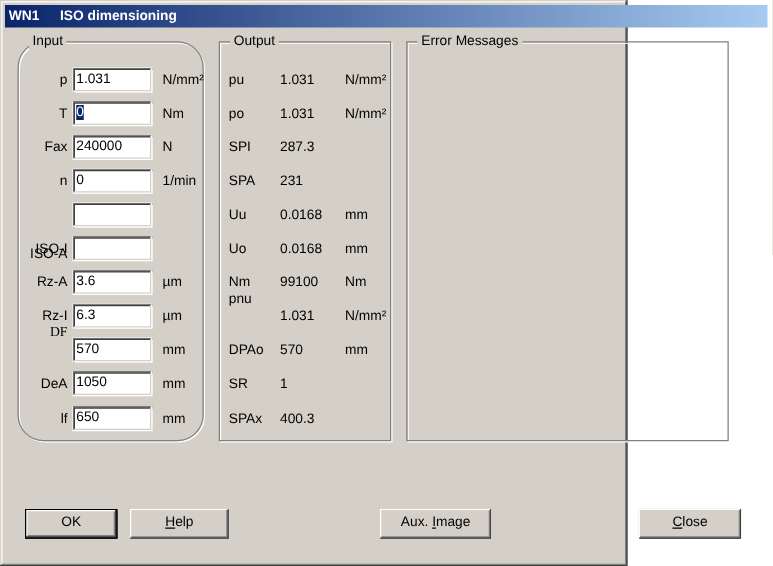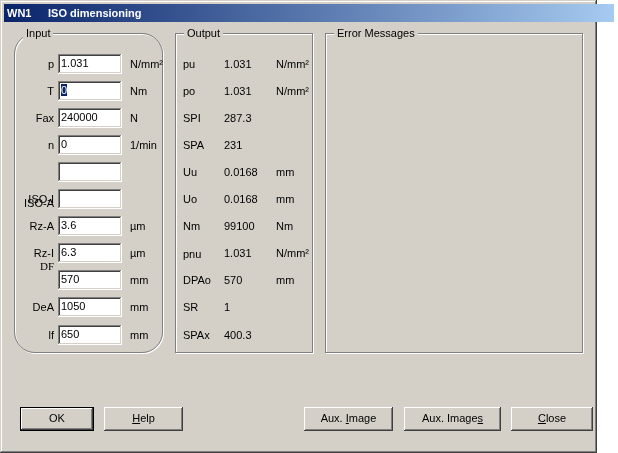--- a/index.html
+++ b/index.html
@@ -3,21 +3,21 @@
 <meta charset="utf-8">
 <style>
   html, body { margin: 0; padding: 0; }
   body {
     width: 618px; height: 453px; overflow: hidden;
     font-family: "Liberation Sans", sans-serif;
     -webkit-font-smoothing: antialiased;
     text-rendering: optimizeSpeed;
   }
   #window {
-    position: absolute; left: 0; top: 0; width: 597px; height: 453px;
+    position: absolute; left: 0; top: 0; width: 502px; height: 453px;
     background: var(--bg, #d4d0c8);
     box-shadow:
       inset -1px -1px 0 0 #404040,
       inset 1px 1px 0 0 var(--bg, #d4d0c8),
       inset -2px -2px 0 0 #808080,
       inset 2px 2px 0 0 #ffffff;
   }
   .titlebar {
     position: absolute; left: 4px; top: 4px; width: 610px; height: 18px;
     background: linear-gradient(to right, var(--title-start, #0a246a), var(--title-end, #a6caf0));
@@ -159,30 +159,29 @@
       <div class="out-value" style="top: 135px;">231</div>
       <div class="out-label" style="top: 162px;">Uu</div>
       <div class="out-value" style="top: 162px;">0.0168</div>
       <div class="out-unit" style="top: 162px;">mm</div>
       <div class="out-label" style="top: 189px;">Uo</div>
       <div class="out-value" style="top: 189px;">0.0168</div>
       <div class="out-unit" style="top: 189px;">mm</div>
       <div class="out-label" style="top: 216px;">Nm</div>
       <div class="out-value" style="top: 216px;">99100</div>
       <div class="out-unit" style="top: 216px;">Nm</div>
-      <div class="out-label" style="top: 244px; text-align: center;">pnu</div>
+      <div class="out-label" style="top: 229px; text-align: center;">pnu</div>
       <div class="out-value" style="top: 243px;">1.031</div>
       <div class="out-unit" style="top: 243px;">N/mm²</div>
       <div class="out-label" style="top: 270px;">DPAo</div>
       <div class="out-value" style="top: 270px;">570</div>
       <div class="out-unit" style="top: 270px;">mm</div>
       <div class="out-label" style="top: 297px;">SR</div>
       <div class="out-value" style="top: 297px;">1</div>
       <div class="out-label" style="top: 325px;">SPAx</div>
       <div class="out-value" style="top: 325px;">400.3</div>
     </div>
 
   <div class="btn default" id="btn-ok">OK</div>
   <div class="btn" id="btn-help"><u>H</u>elp</div>
   <div class="btn" id="btn-aux-image">Aux. <u>I</u>mage</div>
-  <div class="btn" id="btn-aux-images">Aux. Image<u>s</u></div>
   <div class="btn" id="btn-close"><u>C</u>lose</div>
 </div>
 
 </body></html>

